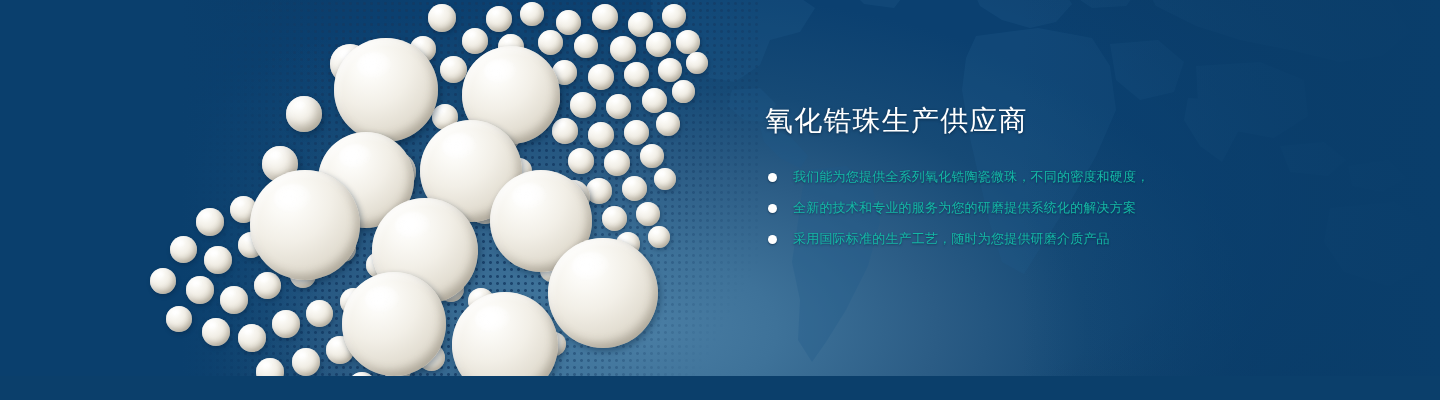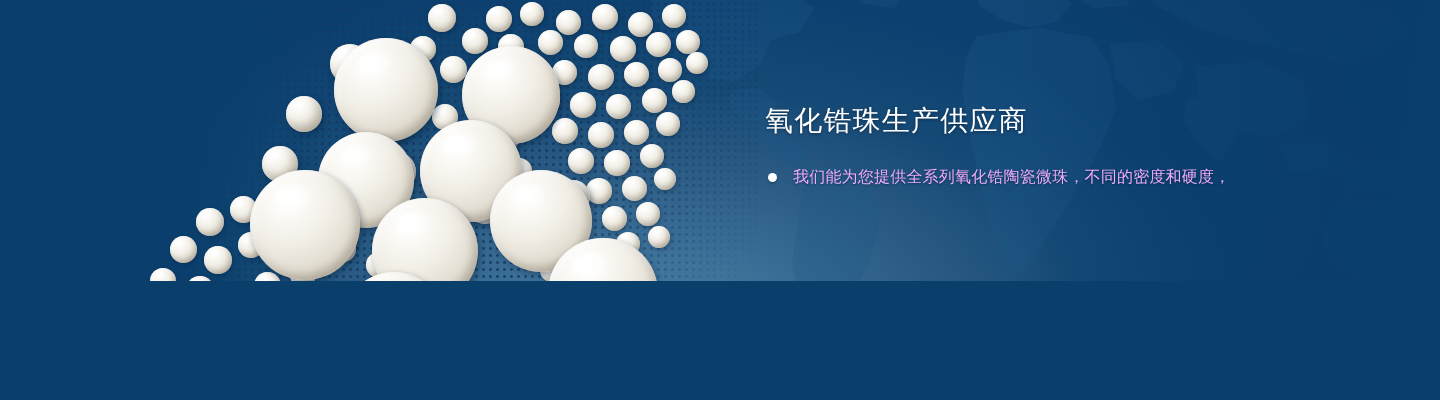--- a/index.html
+++ b/index.html
@@ -1,21 +1,21 @@
 <!DOCTYPE html>
 <html><head>
 <meta charset="utf-8">
 <title>Zirconia Beads Banner</title>
 <style>
   html,body{margin:0;padding:0;background:#0b3f6b;}
   body{font-family:"DejaVu Sans","Liberation Sans",sans-serif;}
 
   .banner{
     position:relative;
-    width:1440px;height:281px;
+    width:1440px;height:376px;
     overflow:hidden;
     background:#0a3f6c;
   }
 
   
   .bg-base{
     position:absolute;inset:0;
     background:
       radial-gradient(ellipse 620px 340px at 640px 330px, #4a7ea4 0%, #3e7299 22%, #2b5c85 48%, #164a76 72%, #0b4070 100%),
       linear-gradient(100deg, #0a3c69 0%, #0b4272 30%, #11507f 55%, #0e4876 78%, #0a3f6b 100%);
@@ -87,23 +87,23 @@
     color:#ffffff;
     text-shadow:0 1px 3px rgba(2,22,42,.55);
     margin:0 0 28px 0;
     white-space:nowrap;
   }
   .bullets{list-style:none;margin:0;padding:0;}
   .bullet{
     position:relative;
     padding-left:28px;
     margin-bottom:9px;
-    font-size:16px;
+    font-size:13px;
     line-height:22px;
-    color:#f0abfc;
+    color:#14b8a6;
     text-shadow:0 1px 2px rgba(2,22,42,.5);
     letter-spacing:.2px;
   }
   .bullet:last-child{margin-bottom:0;}
   .dot{
     position:absolute;left:3px;top:7px;
     width:9px;height:9px;border-radius:50%;
     background:#ffffff;
     box-shadow:0 1px 2px rgba(2,22,42,.45);
   }
@@ -276,18 +276,26 @@
   <div class="copy">
     <h1 class="headline">氧化锆珠生产供应商</h1>
 
     <ul class="bullets">
 
       <li class="bullet">
         <span class="dot"></span>
         <span class="bline">我们能为您提供全系列氧化锆陶瓷微珠，不同的密度和硬度，</span>
       </li>
 
-
+      <li class="bullet">
+        <span class="dot"></span>
+        <span class="bline">全新的技术和专业的服务为您的研磨提供系统化的解决方案</span>
+      </li>
+
+      <li class="bullet">
+        <span class="dot"></span>
+        <span class="bline">采用国际标准的生产工艺，随时为您提供研磨介质产品</span>
+      </li>
 
     </ul>
   </div>
 
 </div>
 
 </body></html>

